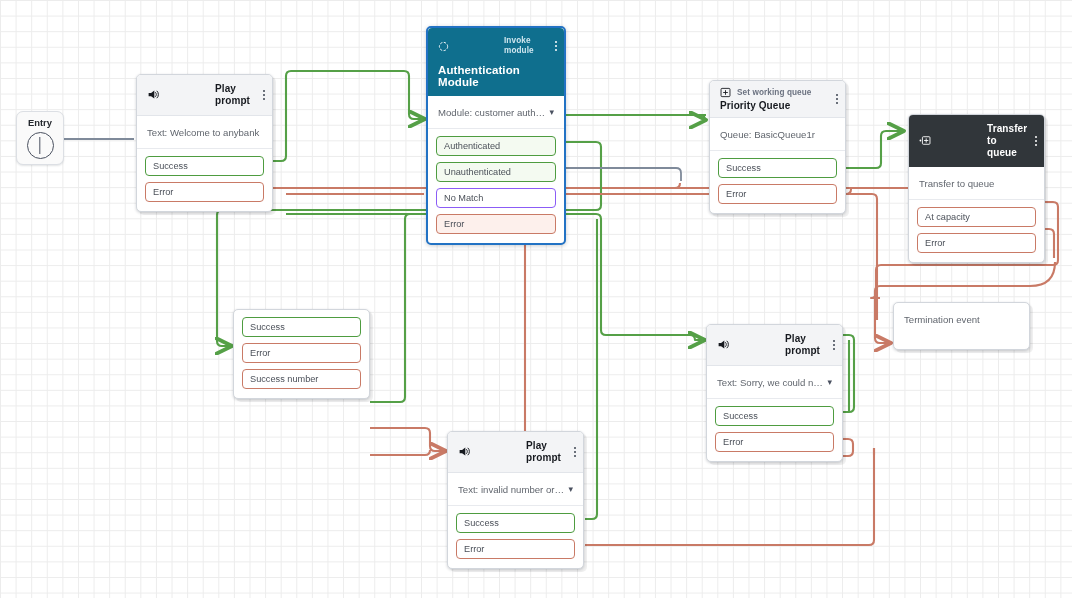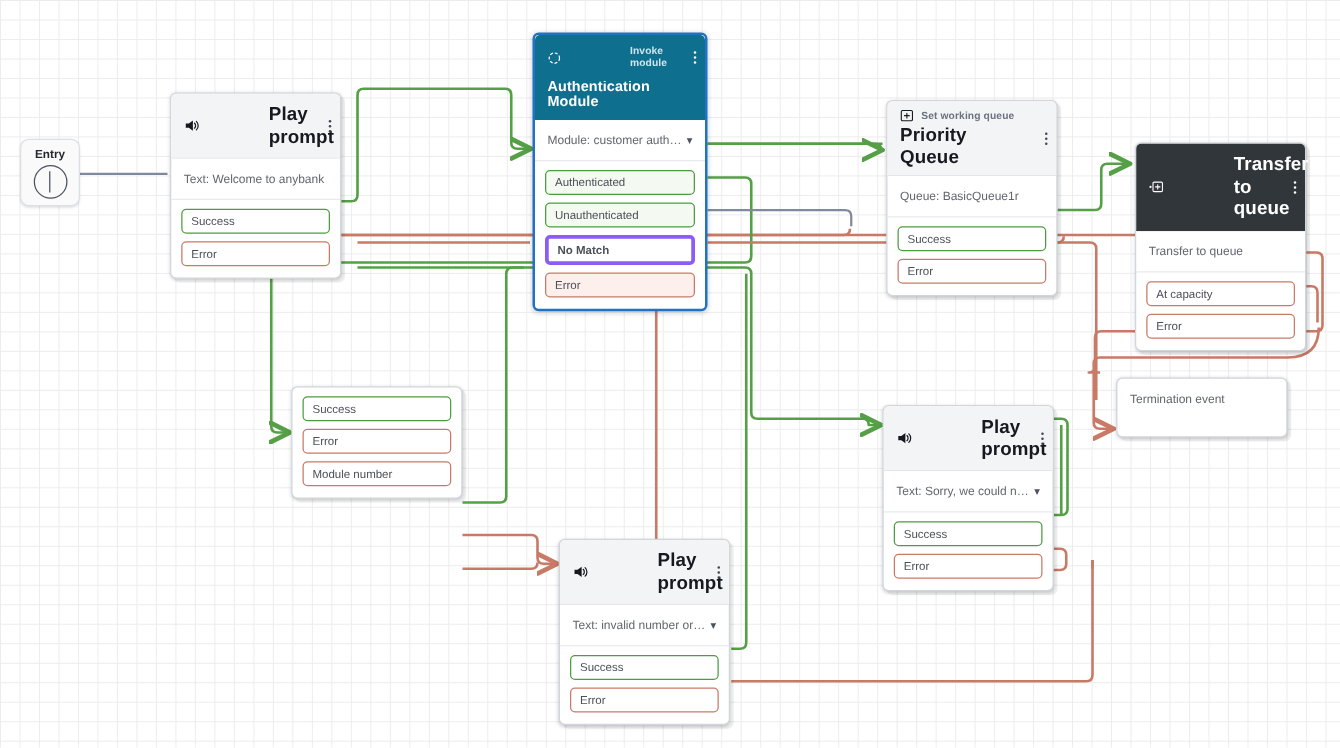--- a/index.html
+++ b/index.html
@@ -32,21 +32,21 @@
   .node-head{
     position:relative;
     padding:8px 26px 8px 10px;
     border-top-left-radius:4px;border-top-right-radius:4px;
     background:#f3f4f6;
     border-bottom:1px solid #e2e5ea;
     display:flex;align-items:center;gap:7px;
     min-height:20px;
   }
   .node-head .htext{display:flex;flex-direction:column;line-height:1.18;padding-left:48px;}
-  .node-title{font-size:15px;font-weight:bold;color:#16191f;letter-spacing:.1px;}
+  .node-title{font-size:10px;font-weight:bold;color:#16191f;letter-spacing:.1px;}
   .node-sub{font-size:8.2px;font-weight:bold;color:#6b7280;letter-spacing:.1px;}
   .node-head.dark{background:#31363a;border-bottom:1px solid #31363a;}
   .node-head.dark .node-title{color:#ffffff;}
   .node-head.teal{background:#0f6f8e;border-bottom:1px solid #0f6f8e;}
   .node-head.teal .node-sub{color:#cfe6ef;}
 
   .kebab{
     position:absolute;right:7px;top:50%;transform:translateY(-50%);
     display:flex;flex-direction:column;gap:2px;align-items:center;cursor:pointer;
   }
@@ -59,21 +59,21 @@
   .node-body.plain{border-bottom:none;}
   .chev{flex:0 0 auto;color:#4a5160;font-size:9px;line-height:1;}
 
   .ports{padding:7px 8px 9px 8px;display:flex;flex-direction:column;gap:6px;}
   .port{
     border-radius:4px;padding:4px 7px;font-size:9.2px;color:#4b5059;
     background:#ffffff;box-sizing:border-box;
   }
   .port.ok{border:1px solid #4e9c40;}
   .port.err{border:1px solid #c97a66;}
-  .port.neutral{border:3px solid #8b5cf6;font-weight:bold;}
+  .port.neutral{border:1px solid #8b5cf6;}
   .port.ok.tint{background:#f4faf1;}
   .port.err.tint{background:#fdf0ec;}
 
   
   .node.selected{border:2px solid #2272c4;box-shadow:0 1px 4px rgba(20,30,45,.22);}
 
   
   #entry-node{
     position:absolute;left:16px;top:111px;width:48px;height:54px;
     background:#fafafa;border:1px solid #dcdfe4;border-radius:7px;
@@ -332,21 +332,21 @@
     <div class="ports">
       <div class="port err">At capacity</div>
       <div class="port err">Error</div>
     </div>
   </div>
 
   <div class="node shadowed" id="n-store" style="left:233px;top:309px;width:137px;">
     <div class="ports">
       <div class="port ok">Success</div>
       <div class="port err">Error</div>
-      <div class="port err">Module number</div>
+      <div class="port err">Success number</div>
     </div>
   </div>
 
   <div class="node shadowed" id="n-play-invalid" style="left:447px;top:431px;width:137px;">
     <div class="node-head">
       <span class="icn">
         <svg width="13" height="13" viewBox="0 0 16 16">
             <path d="M2 6h3l4-3v10l-4-3H2z" fill="#16191f"></path>
             <path d="M10.5 5.5a3.3 3.3 0 010 5M12.4 3.8a5.8 5.8 0 010 8.4" stroke="#16191f" stroke-width="1.2" fill="none" stroke-linecap="round"></path>
           </svg>

